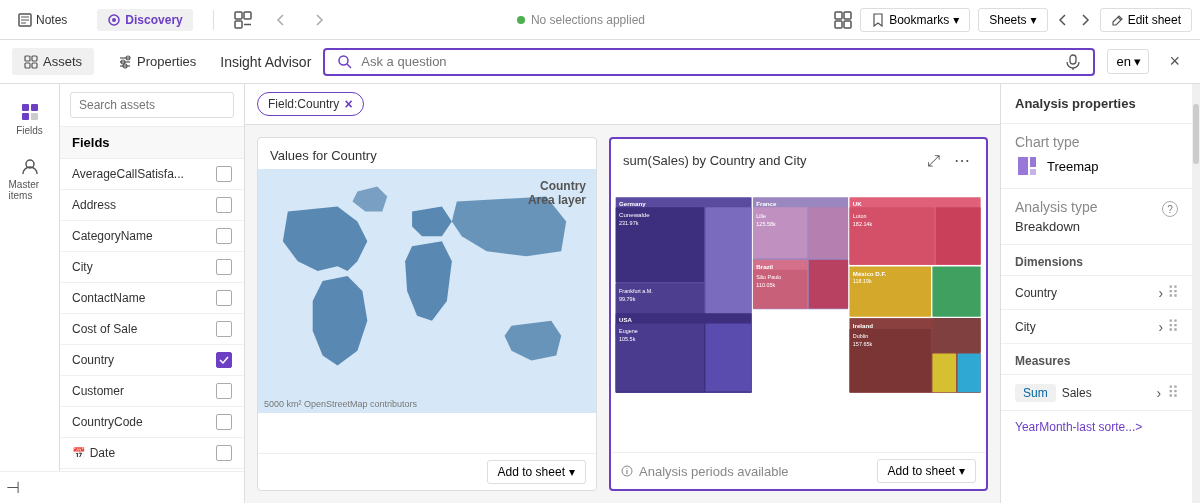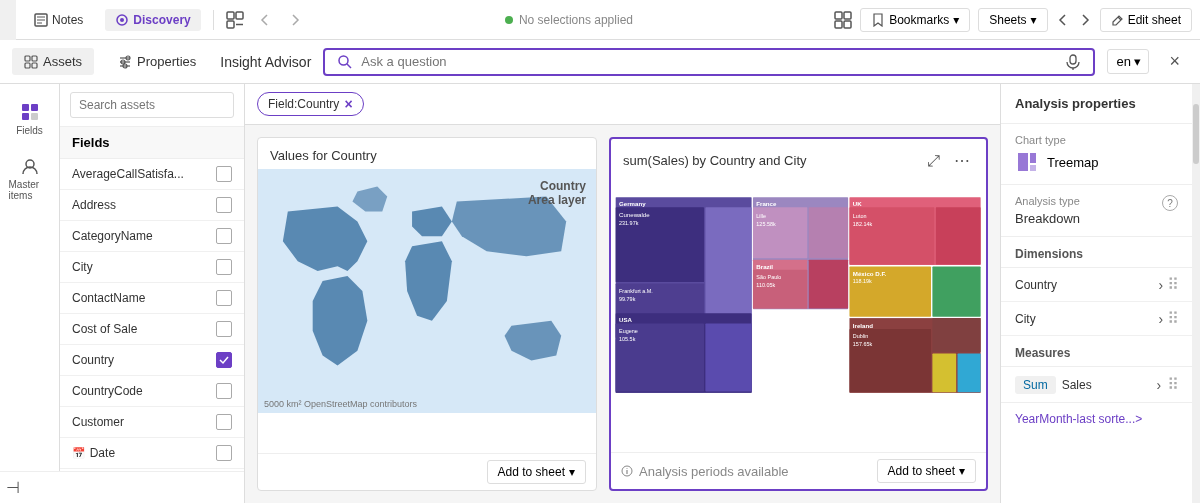--- a/index.html
+++ b/index.html
@@ -1,21 +1,21 @@
 <!DOCTYPE html>
 <html><head>
   <meta charset="utf-8">
   <style>
     * { box-sizing: border-box; margin: 0; padding: 0; }
     body { font-family: 'Segoe UI', Arial, sans-serif; font-size: 13px; background: #f0f0f0; width: 1200px; height: 503px; overflow: hidden; }
 
     
     .top-bar {
       display: flex; align-items: center; height: 40px; background: #fff;
-      border-bottom: 1px solid #ddd; padding: 0 8px; gap: 12px; margin-left: 16px;
+      border-bottom: 1px solid #ddd; padding: 0 8px; gap: 20px;
     }
     .top-bar-btn {
       display: flex; align-items: center; gap: 4px; padding: 4px 10px;
       border: none; background: transparent; cursor: pointer; font-size: 12px;
       color: #333; border-radius: 3px;
     }
     .top-bar-btn.active { background: #f0f0f0; }
     .top-bar-btn.discovery { color: #6c3fc5; font-weight: 600; }
     .no-selections { color: #888; font-size: 12px; display: flex; align-items: center; gap: 6px; flex: 1; justify-content: center; }
     .green-dot { width: 8px; height: 8px; border-radius: 50%; background: #4caf50; }
@@ -98,21 +98,21 @@
     .map-label div { font-weight: 600; font-size: 12px; }
     .map-credit { position: absolute; bottom: 4px; left: 6px; font-size: 9px; color: #777; }
 
     
     .right-panel {
       width: 200px; background: #fff; border-left: 1px solid #ddd;
       display: flex; flex-direction: column; padding: 0;
     }
     .panel-title { padding: 12px 14px; font-size: 13px; font-weight: 600; color: #333; border-bottom: 1px solid #eee; }
     .panel-section { padding: 10px 14px; border-bottom: 1px solid #eee; }
-    .panel-section-label { font-size: 11px; color: #888; margin-bottom: 4px; }
+    .panel-section-label { font-size: 14px; color: #888; margin-bottom: 4px; }
     .panel-section-value { font-size: 13px; color: #333; }
     .panel-chart-type { display: flex; align-items: center; gap: 8px; }
     .chart-type-icon { width: 24px; height: 24px; display: flex; align-items: center; justify-content: center; }
     .analysis-type-row { display: flex; align-items: center; justify-content: space-between; }
     .help-icon { width: 16px; height: 16px; border-radius: 50%; border: 1px solid #aaa; display: flex; align-items: center; justify-content: center; font-size: 10px; color: #777; cursor: pointer; }
     .section-header { padding: 10px 14px 6px; font-size: 12px; font-weight: 600; color: #555; border-bottom: 1px solid #eee; }
     .dimension-item { display: flex; align-items: center; padding: 7px 14px; border-bottom: 1px solid #f0f0f0; }
     .dimension-label { flex: 1; font-size: 12px; color: #333; }
     .dimension-actions { display: flex; align-items: center; gap: 4px; }
     .dim-arrow { font-size: 14px; color: #555; cursor: pointer; }
@@ -306,27 +306,27 @@
             </div>
             <div class="field-item">
         <span class="field-item-label">Country</span>
         <div class="field-item-check checked">
           <svg width="10" height="10" viewBox="0 0 10 10">
                   <polyline points="1,5 4,8 9,2" fill="none" stroke="white" stroke-width="1.5"></polyline>
                 </svg>
         </div>
             </div>
             <div class="field-item">
+        <span class="field-item-label">Customer</span>
+        <div class="field-item-check ">
+          
+        </div>
+            </div>
+            <div class="field-item">
         <span class="field-item-label">CountryCode</span>
-        <div class="field-item-check ">
-          
-        </div>
-            </div>
-            <div class="field-item">
-        <span class="field-item-label">Customer</span>
         <div class="field-item-check ">
           
         </div>
             </div>
             <div class="field-item">
         <span class="date-icon">📅</span>
         <span class="field-item-label" style="margin-left:4px;">Date</span>
         <div class="field-item-check"></div>
             </div>
             <div class="field-item">

